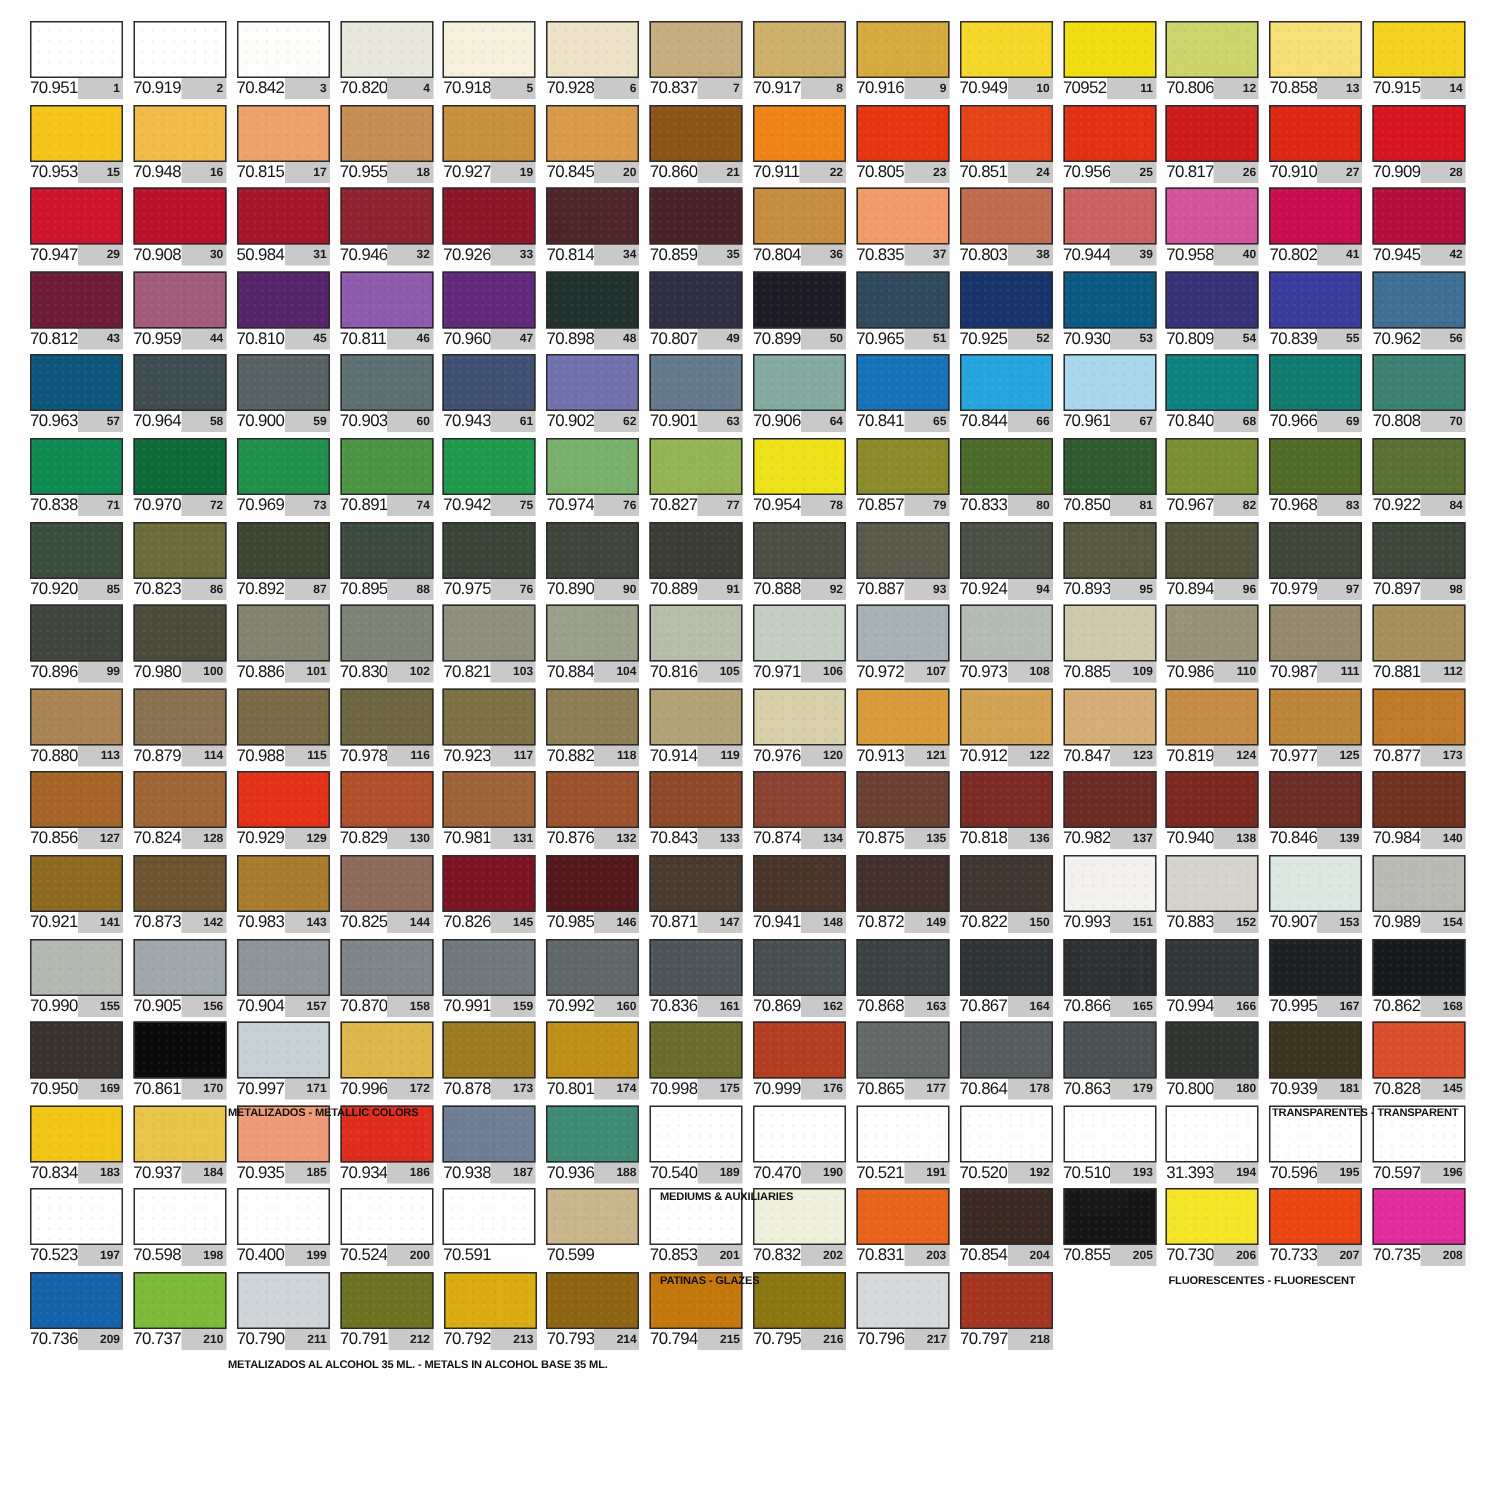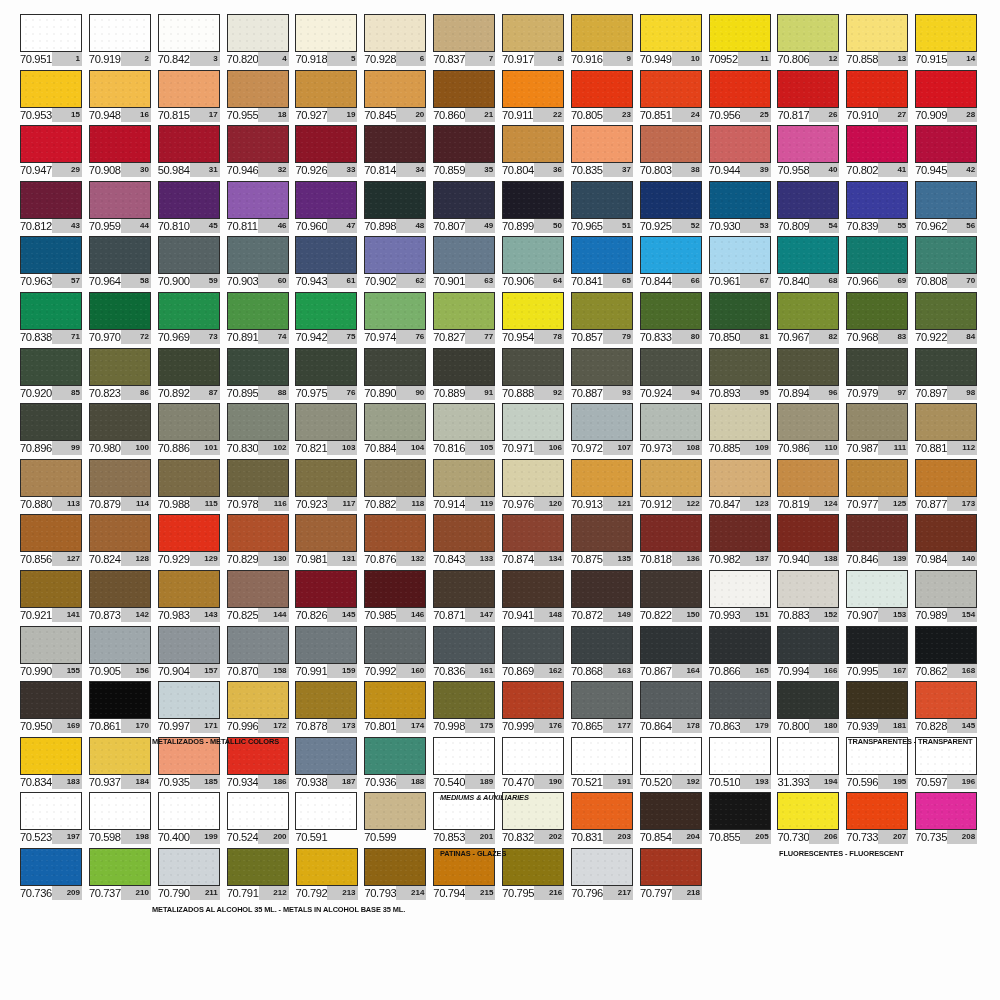--- a/index.html
+++ b/index.html
@@ -1666,17 +1666,17 @@
           <div class="chip" style="background: rgb(164, 54, 32);"></div>
           <div class="label">
             <span class="lbl-name">70.797</span>
             <span class="lbl-idx">218</span>
           </div>
         </div>
       </div>
     </div>
 <div class="section-banner" style="left: 152px; top: 738px;">METALIZADOS - METALLIC COLORS</div>
     <div class="section-banner" style="left: 848px; top: 738px;">TRANSPARENTES - TRANSPARENT</div>
-    <div class="section-banner" style="left: 440px; top: 794px; font-style: italic;">MEDIUMS &amp; AUXILIARIES</div>
+    <div class="section-banner" style="left: 440px; top: 794px;">MEDIUMS &amp; AUXILIARIES</div>
     <div class="section-banner" style="left: 440px; top: 850px;">PATINAS - GLAZES</div>
     <div class="section-banner" style="left: 779px; top: 850px;">FLUORESCENTES - FLUORESCENT</div>
     <div class="section-banner" style="left: 152px; top: 906px;">METALIZADOS AL ALCOHOL 35 ML. - METALS IN ALCOHOL BASE 35 ML.</div>
   </div>
 
 </body></html>

